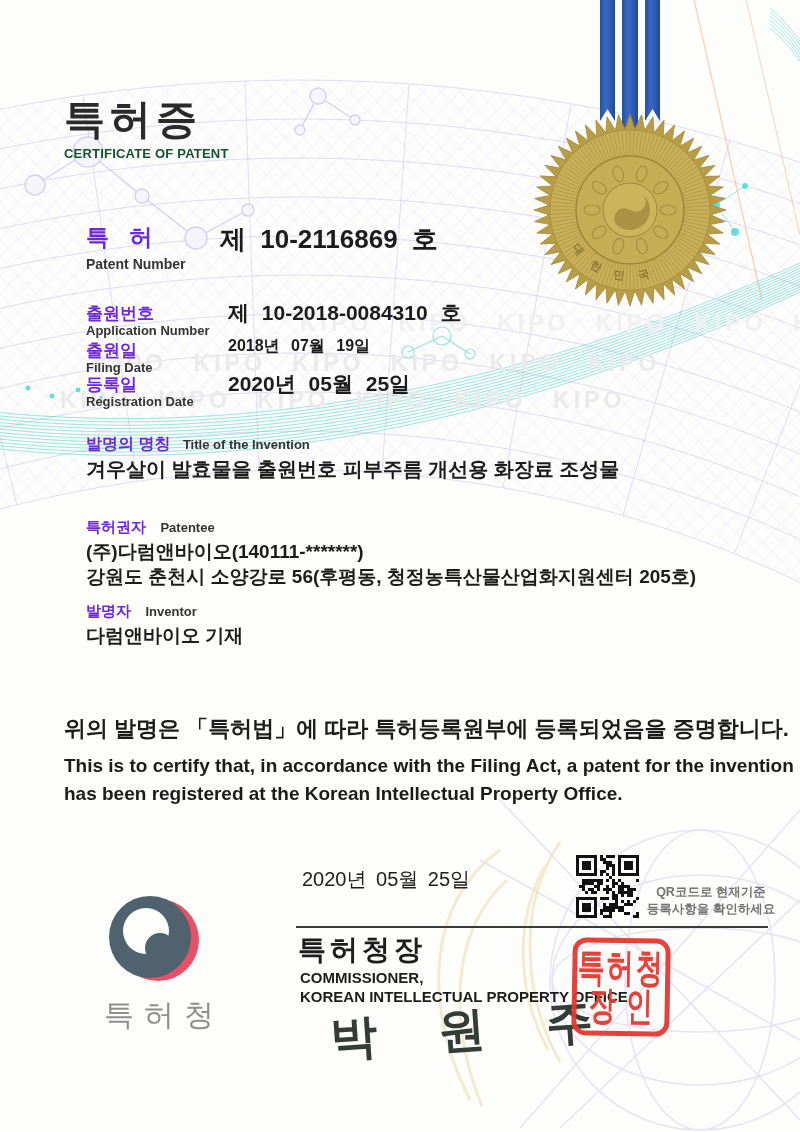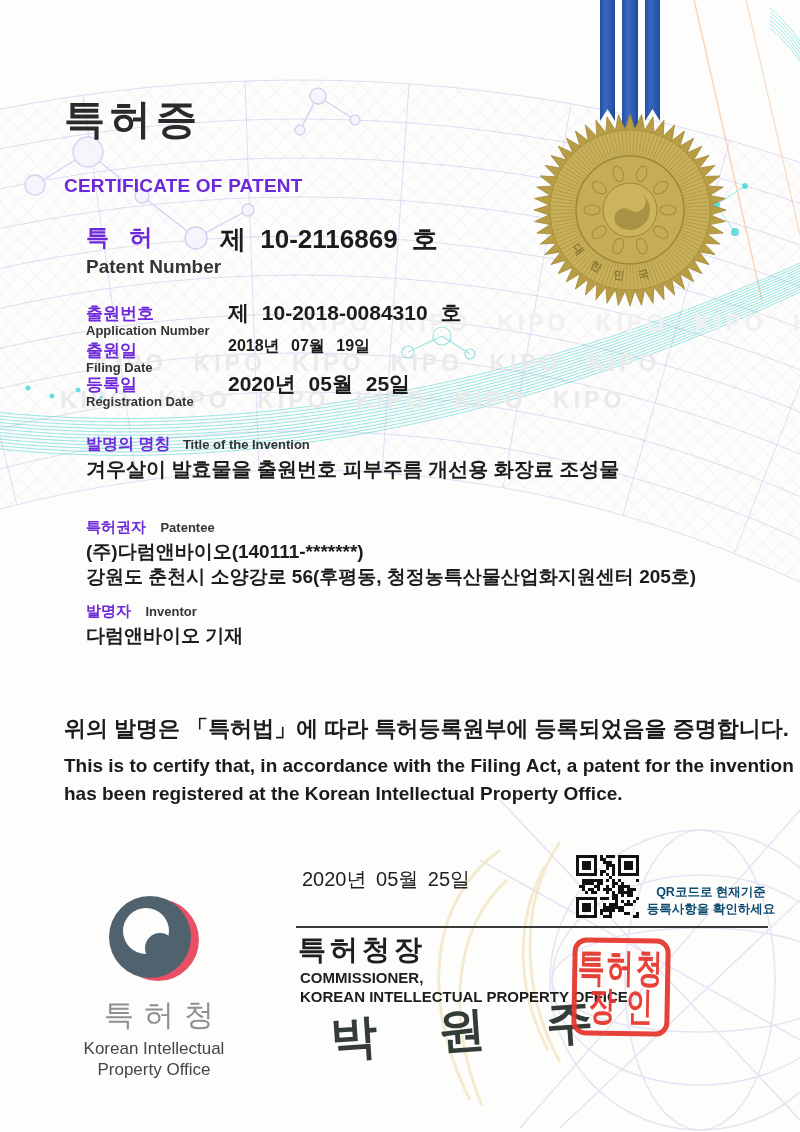--- a/index.html
+++ b/index.html
@@ -10,30 +10,30 @@
   #bg{position:absolute;left:0;top:0;z-index:1;}
   .wm{position:absolute;z-index:1;font-weight:bold;font-size:23px;letter-spacing:4px;word-spacing:16px;
       white-space:nowrap;color:#eaeaea;}
   
   .ribbon{position:absolute;top:0;z-index:2;background:linear-gradient(90deg,#24509f,#3868c4 35%,#2c59ad 75%,#1f4a97);
           clip-path:polygon(0 0,100% 0,100% 100%,50% calc(100% - 12px),0 100%);}
   .medal{position:absolute;left:533px;top:113px;z-index:3;}
   
   .tx{position:absolute;z-index:4;white-space:nowrap;}
   .title-kr{font-size:41px;font-weight:bold;letter-spacing:5px;color:#2a2a2a;}
-  .title-en{font-size:19px;font-weight:bold;color:#6d28d9;letter-spacing:0.2px;margin-top:29px;}
+  .title-en{font-size:13px;font-weight:bold;color:#14532d;letter-spacing:0.2px;}
   .lab-kr{font-weight:bold;color:#6d28d9;}
   .lab-en{font-weight:bold;color:#343434;}
   .val{font-weight:bold;color:#1c1c1c;word-spacing:7px;}
   .body-b{font-weight:bold;color:#1c1c1c;}
   .stmt-kr{font-size:22px;font-weight:bold;color:#1b1b1b;}
   .stmt-en{font-size:19px;font-weight:bold;color:#1b1b1b;line-height:28px;}
   .hr{position:absolute;z-index:4;background:#3a3a3a;height:2px;}
   .qr-wrap{position:absolute;z-index:4;}
-  .qr-cap{font-size:12.5px;font-weight:bold;color:#0c4a6e;line-height:17px;text-align:center;}
+  .qr-cap{font-size:12.5px;font-weight:bold;color:#737373;line-height:17px;text-align:center;}
   .sig{font-size:47px;font-weight:600;letter-spacing:24px;color:#333c37;transform:rotate(-4deg);
        z-index:5;}
   .seal{position:absolute;left:572px;top:938px;width:88px;height:88px;z-index:5;
         border:5px solid #e6372e;border-radius:14px;display:flex;flex-direction:column;
         justify-content:center;align-items:center;color:#e6372e;transform:rotate(1deg);opacity:.94;}
   .seal .r1{font-size:27px;font-weight:800;letter-spacing:2px;transform:scaleY(1.45);line-height:38px;}
   .seal .r2{font-size:27px;font-weight:800;letter-spacing:10px;padding-left:10px;transform:scaleY(1.45);line-height:38px;}
   .logo-kr{font-size:30px;color:#8f8f8f;letter-spacing:10px;padding-left:10px;text-align:center;z-index:4;}
   .logo-en{font-size:17px;color:#454545;line-height:21px;text-align:center;z-index:4;}
 </style>
@@ -323,21 +323,21 @@
       <text font-size="11" font-weight="bold" fill="#8d7732" letter-spacing="6">
         <textPath href="#medal-arc" startOffset="10">대 한 민 국</textPath>
       </text>
     </g>
   </svg>
 
   <div class="tx title-kr" style="left:64px;top:92px;">특허증</div>
   <div class="tx title-en" style="left:64px;top:146px;">CERTIFICATE OF PATENT</div>
 
   <div class="tx lab-kr" style="left:86px;top:222px;font-size:23px;letter-spacing:7px;">특 허</div>
-  <div class="tx lab-en" style="left:86px;top:256px;font-size:19px;text-align:center;">Patent Number</div>
+  <div class="tx lab-en" style="left:86px;top:256px;font-size:14px;text-align:center;">Patent Number</div>
   <div class="tx val" style="left:220px;top:222px;font-size:26px;">제 10-2116869 호</div>
 
   <div class="tx lab-kr" style="left:86px;top:302px;font-size:17px;">출원번호</div>
   <div class="tx lab-en" style="left:86px;top:323px;font-size:13px;">Application Number</div>
   <div class="tx val" style="left:228px;top:299px;font-size:21px;">제 10-2018-0084310 호</div>
 
   <div class="tx lab-kr" style="left:86px;top:339px;font-size:17px;">출원일</div>
   <div class="tx lab-en" style="left:86px;top:360px;font-size:13px;">Filing Date</div>
   <div class="tx val" style="left:228px;top:336px;font-size:16px;">2018년 07월 19일</div>
 
@@ -393,18 +393,14 @@
     <div class="r2">장인</div>
   </div>
 
   <svg class="abs" style="left:104px;top:893px;z-index:4;" width="100" height="100" viewBox="0 0 100 100">
     <circle cx="54" cy="47" r="41" fill="#e95065"></circle>
     <circle cx="46" cy="44" r="41" fill="#51626f"></circle>
     <circle cx="42" cy="38" r="23" fill="#fdfdfc"></circle>
     <circle cx="56" cy="55" r="15" fill="#51626f"></circle>
   </svg>
   <div class="tx logo-kr" style="left:64px;top:995px;width:180px;">특허청</div>
-  <div class="tx logo-en" style="left:54px;top:1038px;width:200px;white-space:normal;">
-    <div>Korean Intellectual</div>
-    <div>Property Office</div>
-  </div>
 
 </div>
 
 </body></html>

